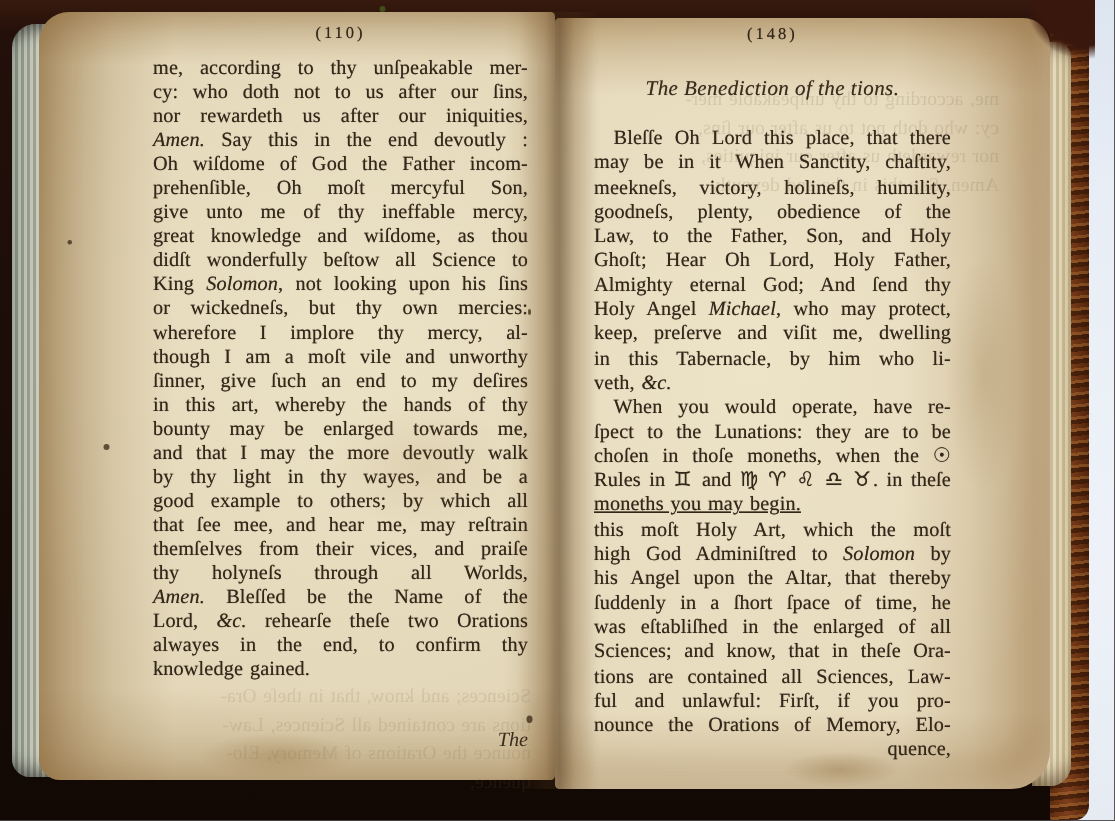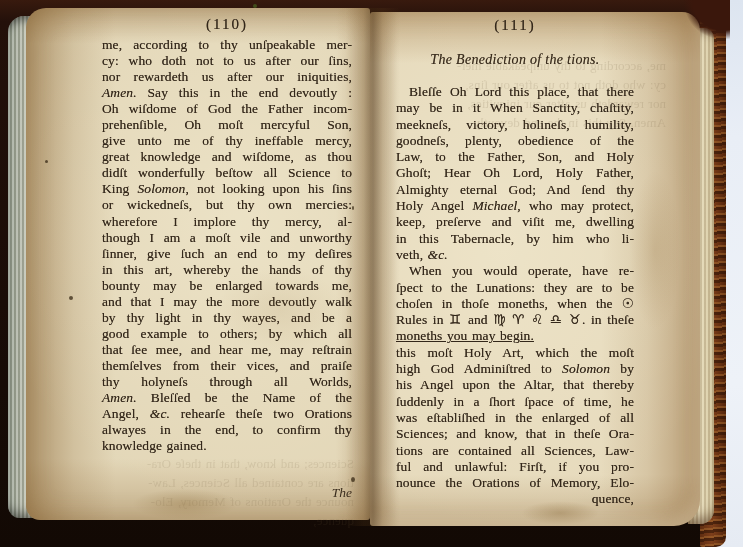--- a/index.html
+++ b/index.html
@@ -58,21 +58,21 @@
     background:linear-gradient(90deg,rgba(90,60,25,0) 0%,rgba(100,68,30,.20) 32%,rgba(62,40,16,.38) 50%,rgba(100,68,30,.18) 68%,rgba(90,60,25,0) 100%);}
   
   .textblock{position:absolute;z-index:6;color:#33271a;
     text-shadow:0 0 .5px rgba(51,39,26,.65);}
   .tb-left{left:76px;top:29px;width:250px;font-size:13.5px;}
   .tb-right{left:26px;top:72px;width:238px;font-size:13.5px;}
   .tl{text-align:justify;text-align-last:justify;letter-spacing:.1px;word-spacing:1px;}
   .tb-left .tl{height:16.05px;line-height:16.05px;}
   .tb-right .tl{height:16.3px;line-height:16.3px;}
   .it{font-style:italic;}
-  .pagenum{position:absolute;z-index:6;color:#33271a;font-size:15px;letter-spacing:2px;text-align:center;
+  .pagenum{position:absolute;z-index:6;color:#33271a;font-size:11px;letter-spacing:2px;text-align:center;
     text-shadow:0 0 .5px rgba(51,39,26,.6);}
   .pn-left{left:76px;top:8px;width:250px;}
   .pn-right{left:20px;top:5px;width:250px;}
   .sec-title{position:absolute;left:14px;top:40px;width:262px;z-index:6;color:#3a2d1e;
     font-style:italic;font-size:14px;text-align:center;letter-spacing:.3px;
     text-shadow:0 0 .5px rgba(58,45,30,.6);}
   .catchword{position:absolute;left:76px;top:477px;width:250px;z-index:6;color:#3a2d1e;
     font-style:italic;font-size:13.5px;text-align:right;}
   
   .ghost{position:absolute;z-index:5;transform:scaleX(-1);color:#6e5c3e;opacity:.16;
@@ -121,35 +121,35 @@
         <div class="tl"><span>ſinner, give ſuch an end to my deſires</span></div>
         <div class="tl"><span>in this art, whereby the hands of thy</span></div>
         <div class="tl"><span>bounty may be enlarged towards me,</span></div>
         <div class="tl"><span>and that I may the more devoutly walk</span></div>
         <div class="tl"><span>by thy light in thy wayes, and be a</span></div>
         <div class="tl"><span>good example to others; by which all</span></div>
         <div class="tl"><span>that ſee mee, and hear me, may reſtrain</span></div>
         <div class="tl"><span>themſelves from their vices, and praiſe</span></div>
         <div class="tl"><span>thy holyneſs through all Worlds,</span></div>
         <div class="tl"><span class="it">Amen.</span><span>  Bleſſed be the Name of the</span></div>
-        <div class="tl"><span>Angel, </span><span class="it">&amp;c.</span><span> rehearſe theſe two Orations</span></div>
+        <div class="tl"><span>Lord, </span><span class="it">&amp;c.</span><span> rehearſe theſe two Orations</span></div>
         <div class="tl"><span>alwayes in the end, to confirm thy</span></div>
         <div class="tl" style="text-align: left; text-align-last: left;"><span>knowledge gained.</span></div>
       </div>
     <div class="ghost ghost-left">
         <div class="tl"><span>Sciences; and know, that in theſe Ora-</span></div>
         <div class="tl"><span>tions are contained all Sciences, Law-</span></div>
         <div class="tl"><span>nounce the Orations of Memory, Elo-</span></div>
         <div class="tl"><span>quence,</span></div>
       </div>
     <div class="catchword">The</div>
   </div>
 
   <div class="page page-right">
-    <div class="pagenum pn-right">(111)</div>
+    <div class="pagenum pn-right">(148)</div>
     <div class="ghost ghost-right">
         <div class="tl"><span>me, according to thy unſpeakable mer-</span></div>
         <div class="tl"><span>cy: who doth not to us after our ſins,</span></div>
         <div class="tl"><span>nor rewardeth us after our iniquities,</span></div>
         <div class="tl"><span>Amen. Say this in the end devoutly</span></div>
       </div>
     <div class="sec-title">The Benediction of the tions.</div>
     <div class="textblock tb-right">
         <div class="tl" style="padding-left: 13px;"><span>Bleſſe Oh Lord this place, that there</span></div>
         <div class="tl"><span>may be in it When Sanctity, chaſtity,</span></div>

